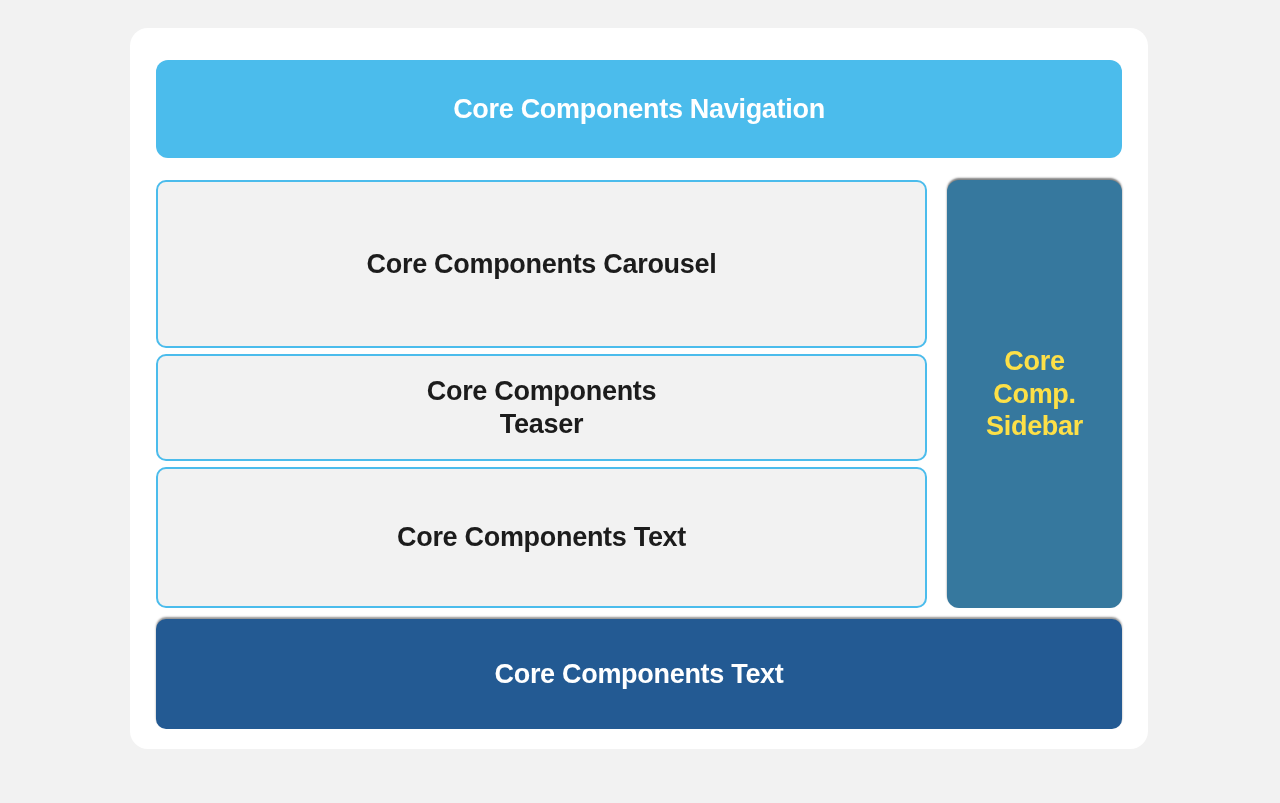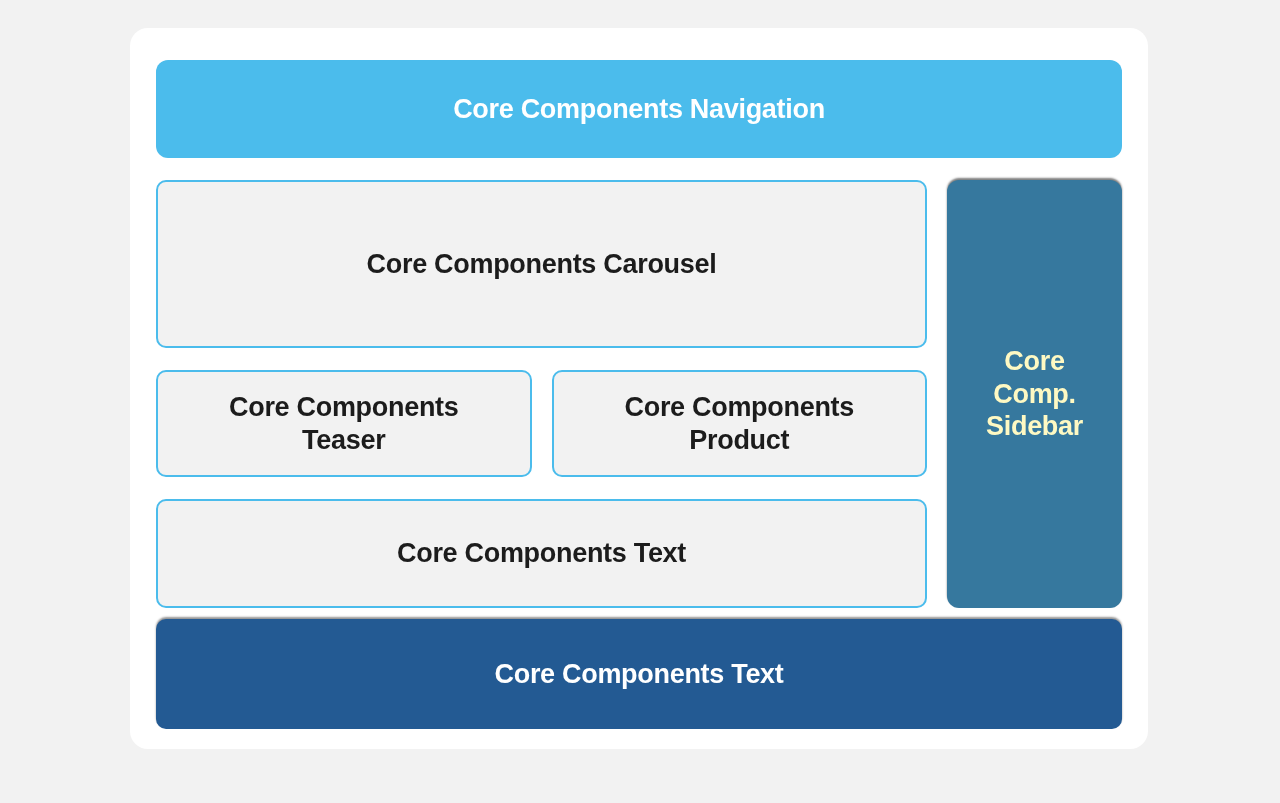--- a/index.html
+++ b/index.html
@@ -49,21 +49,21 @@
     flex: 1 1 auto;
     display: flex;
     gap: 20px;
     margin-bottom: 11px;
     min-height: 0;
   }
   .content-col {
     flex: 1 1 auto;
     display: flex;
     flex-direction: column;
-    gap: 22px;
+    gap: 6px;
     min-width: 0;
   }
   .outline-box {
     background: #f2f2f2;
     border: 2px solid #4bbcec;
     border-radius: 10px;
     box-sizing: border-box;
     display: flex;
     align-items: center;
     justify-content: center;
@@ -79,21 +79,21 @@
   .two-col-row .outline-box { flex: 1 1 0; }
   .text-box { flex: 1 1 auto; }
   .narrow-label { max-width: 270px; }
   .sidebar-block {
     flex: 0 0 175px;
     background: #36789e;
     border-radius: 12px;
     display: flex;
     align-items: center;
     justify-content: center;
-    color: #fef9c3;
+    color: #fde047;
     box-shadow: 0 -2px 2px rgba(20, 20, 20, 0.55);
   }
   .sidebar-block .label { max-width: 125px; }
   .footer-bar {
     height: 110px;
     flex: 0 0 auto;
     background: #235a93;
     border-radius: 10px;
     display: flex;
     align-items: center;
@@ -116,23 +116,20 @@
       <div class="content-col">
 
         <div class="outline-box carousel-box">
           <span class="label">Core Components Carousel</span>
         </div>
 
         <div class="two-col-row">
           <div class="outline-box">
             <span class="label narrow-label">Core Components Teaser</span>
           </div>
-          <div class="outline-box">
-            <span class="label narrow-label">Core Components Product</span>
-          </div>
         </div>
 
         <div class="outline-box text-box">
           <span class="label">Core Components Text</span>
         </div>
 
       </div>
 
       <div class="sidebar-block">
         <span class="label">Core Comp. Sidebar</span>

